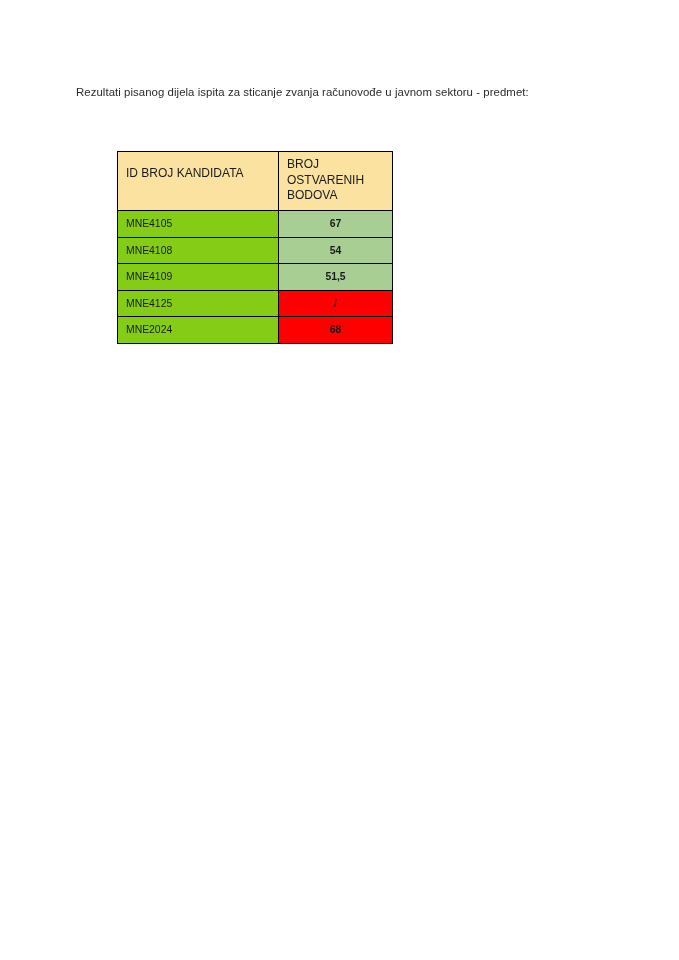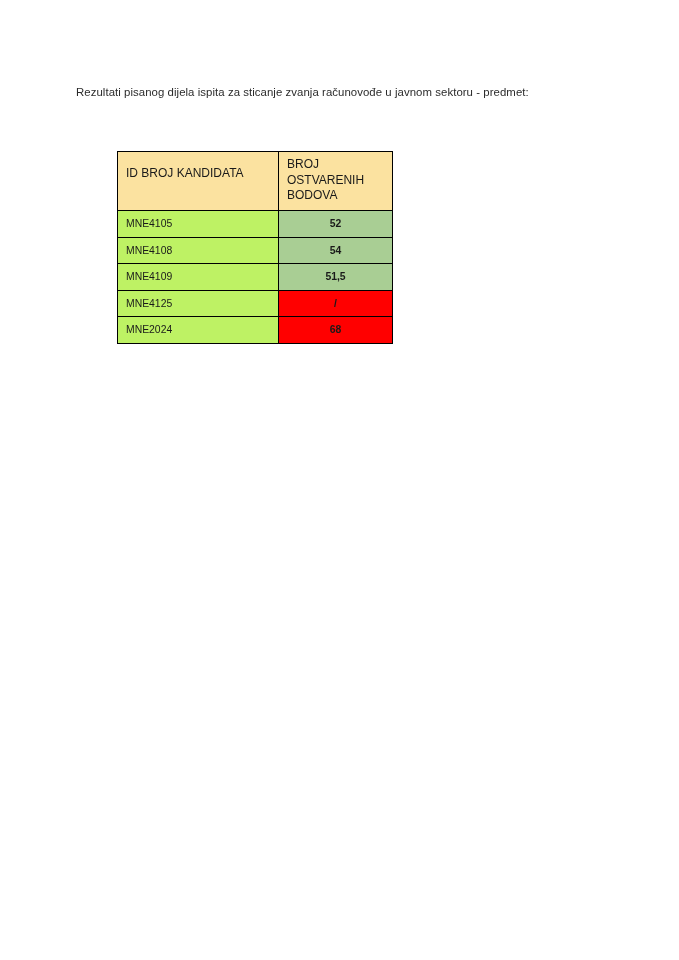--- a/index.html
+++ b/index.html
@@ -82,21 +82,21 @@
     line-height: 15.5px;
   }
   th.hdr-score .hl {
     display: block;
     white-space: nowrap;
   }
 
   
   .results-table tbody tr { height: 26.5px; }
   td.cell-id {
-    background: #bef264;
+    background: #84cc16;
     padding: 0 0 0 8px;
     text-align: left;
     vertical-align: middle;
     font-size: 10.4px;
     color: #1a1a1a;
     height: 26.5px;
     box-sizing: border-box;
   }
   td.cell-score {
     text-align: center;
@@ -129,21 +129,21 @@
         <th class="hdr-score">
           <span class="hl">BROJ</span>
           <span class="hl">OSTVARENIH</span>
           <span class="hl">BODOVA</span>
         </th>
       </tr>
     </thead>
     <tbody>
         <tr>
           <td class="cell-id">MNE4105</td>
-          <td class="cell-score pass">52</td>
+          <td class="cell-score pass">67</td>
         </tr>
         <tr>
           <td class="cell-id">MNE4108</td>
           <td class="cell-score pass">54</td>
         </tr>
         <tr>
           <td class="cell-id">MNE4109</td>
           <td class="cell-score pass">51,5</td>
         </tr>
         <tr>

